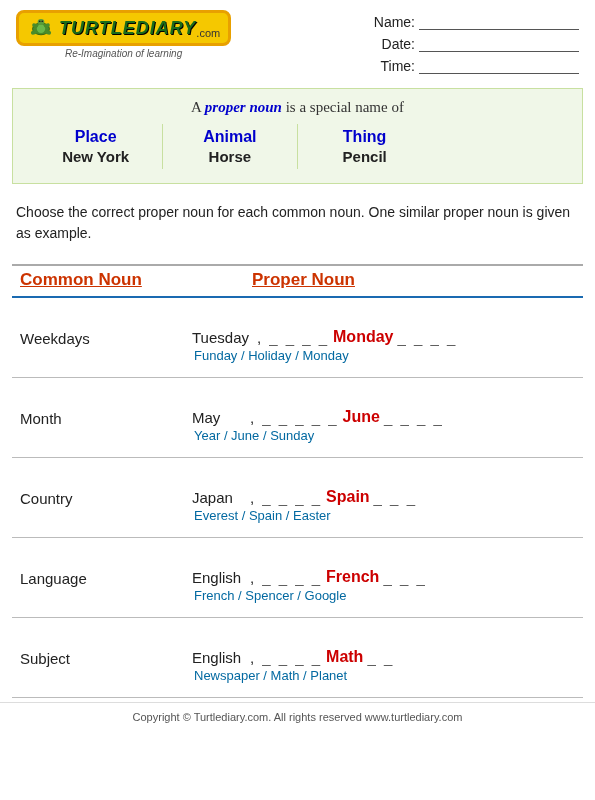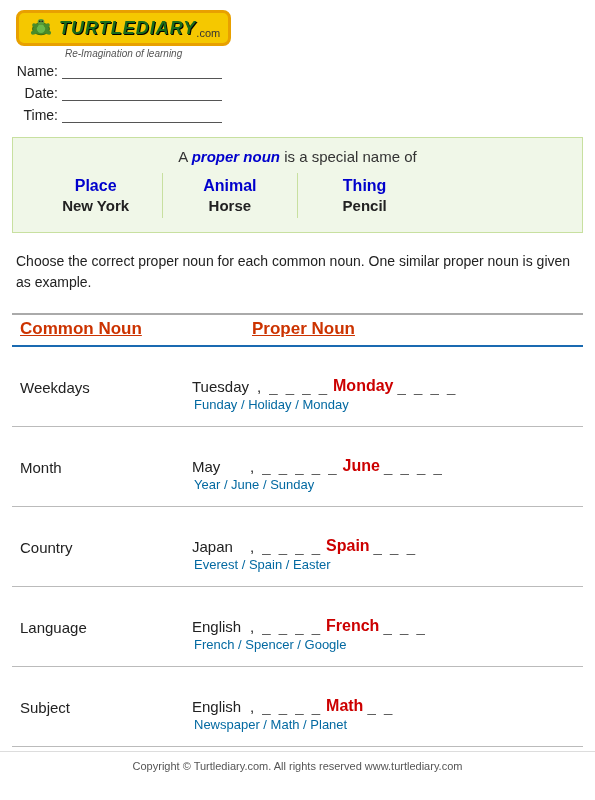--- a/index.html
+++ b/index.html
@@ -12,21 +12,20 @@
       color: #222;
       position: relative;
     }
 
     
     .header {
       display: flex;
       justify-content: space-between;
       align-items: flex-start;
       padding: 10px 16px 6px 16px;
-      flex-direction: column;
     }
     .logo-area {
       display: flex;
       flex-direction: column;
       align-items: center;
     }
     .logo-box {
       background: #f5c800;
       border: 3px solid #e8a000;
       border-radius: 8px;
@@ -88,20 +87,21 @@
       background: #f0f7e8;
       border: 1.5px solid #c8e0a0;
       margin: 8px 12px;
       padding: 10px 16px 14px;
       text-align: center;
     }
     .info-box .intro-text {
       font-size: 15px;
       color: #333;
       margin-bottom: 8px;
+      font-family: Liberation Serif, serif;
     }
     .info-box .proper-noun-label {
       color: #0000cc;
       font-weight: bold;
       font-style: italic;
     }
     .info-grid {
       display: grid;
       grid-template-columns: 1fr 1fr 1fr 1fr;
       gap: 0;

